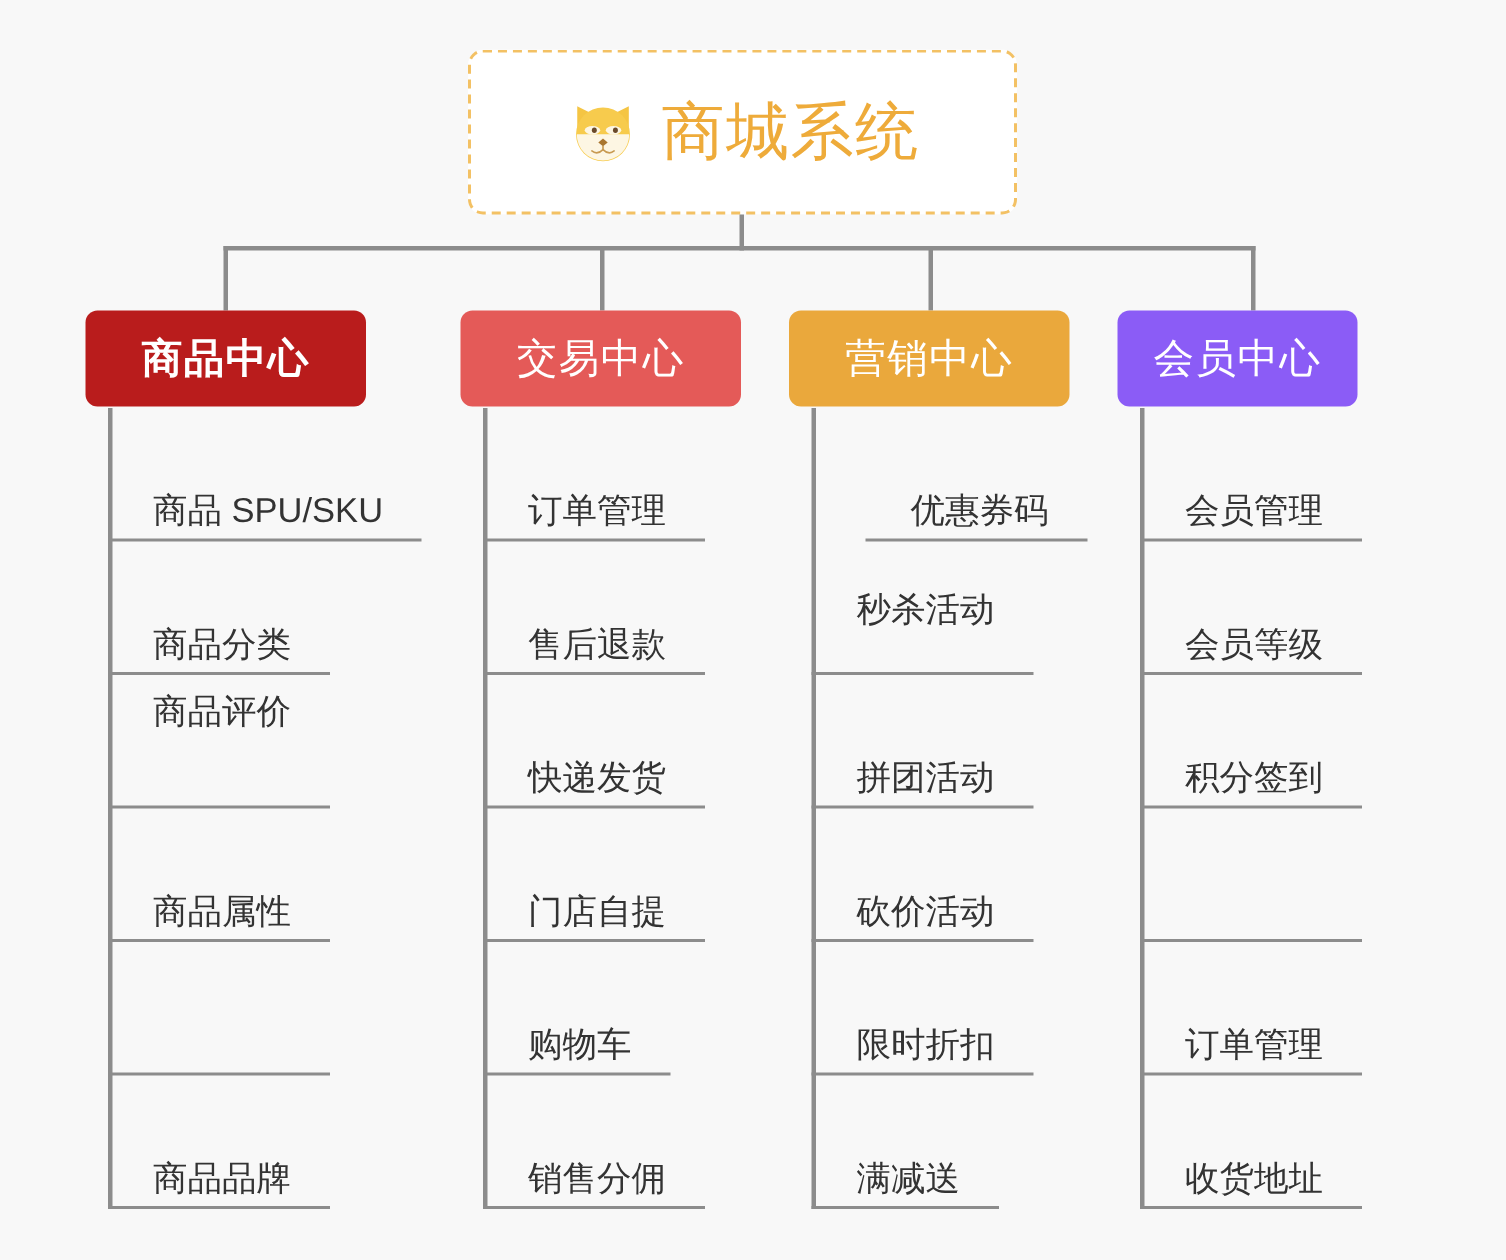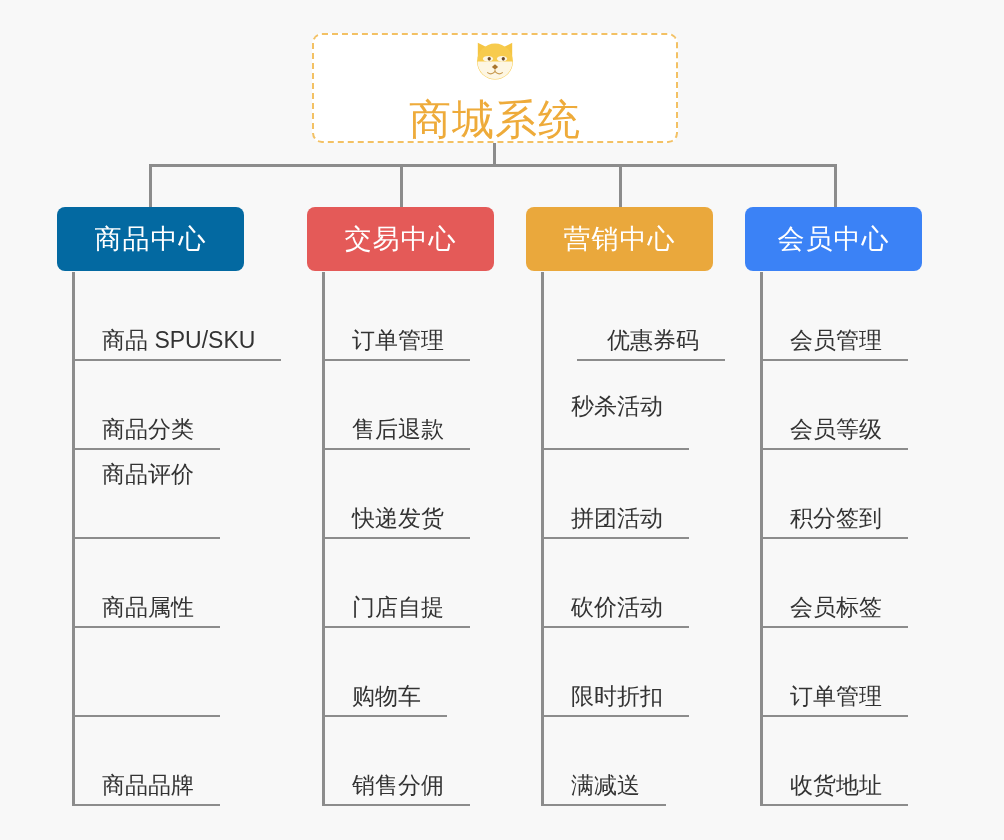--- a/index.html
+++ b/index.html
@@ -30,21 +30,20 @@
     width: 366px;
     height: 110px;
     background: #ffffff;
     border: 2px dashed #f3c164;
     border-radius: 10px;
     box-sizing: border-box;
     display: flex;
     align-items: center;
     justify-content: center;
     gap: 14px;
-    flex-direction: column;
   }
   .root-title {
     color: #eeab3a;
     font-size: 42px;
     line-height: 1;
     letter-spacing: 1px;
     white-space: nowrap;
   }
   .root-icon {
     width: 50px;
@@ -143,24 +142,24 @@
   </div>
 
   <div class="line line-v" style="left: 493px; top: 143px; height: 24px; background: rgb(140, 140, 140);"></div>
   <div class="line line-h" style="left: 149px; top: 164px; width: 688px; background: rgb(140, 140, 140);"></div>
 
   <div class="line line-v" style="left: 149px; top: 164px; height: 43px; background: rgb(140, 140, 140);"></div>
   <div class="line line-v" style="left: 400px; top: 164px; height: 43px; background: rgb(140, 140, 140);"></div>
   <div class="line line-v" style="left: 619px; top: 164px; height: 43px; background: rgb(140, 140, 140);"></div>
   <div class="line line-v" style="left: 834px; top: 164px; height: 43px; background: rgb(140, 140, 140);"></div>
 
-  <div class="cat-box" style="left: 57px; top: 207px; width: 187px; background: #0369a1;">商品中心</div>
+  <div class="cat-box" style="left: 57px; top: 207px; width: 187px; background: #b91c1c; font-weight: bold;">商品中心</div>
   <div class="cat-box" style="left: 307px; top: 207px; width: 187px; background: rgb(228, 90, 88);">交易中心</div>
   <div class="cat-box" style="left: 526px; top: 207px; width: 187px; background: rgb(234, 168, 60);">营销中心</div>
-  <div class="cat-box" style="left: 745px; top: 207px; width: 177px; background: #3b82f6;">会员中心</div>
+  <div class="cat-box" style="left: 745px; top: 207px; width: 160px; background: #8b5cf6;">会员中心</div>
 
   <div class="leaf-col" style="left:72px;">
       <div class="leaf-spine" style="background: rgb(140, 140, 140); height: 534px;"></div>
       <div class="leaf-item" style="top: 0px;">
         <div class="leaf-text">商品 SPU/SKU</div>
         <div class="leaf-underline" style="background: rgb(140, 140, 140); width: 209px;"></div>
       </div>
       <div class="leaf-item" style="top: 89px;">
         <div class="leaf-text">商品分类</div>
         <div class="leaf-underline" style="background: rgb(140, 140, 140); width: 148px;"></div>
@@ -243,21 +242,20 @@
       </div>
       <div class="leaf-item" style="top: 89px;">
         <div class="leaf-text">会员等级</div>
         <div class="leaf-underline" style="background: rgb(140, 140, 140); width: 148px;"></div>
       </div>
       <div class="leaf-item" style="top: 178px;">
         <div class="leaf-text">积分签到</div>
         <div class="leaf-underline" style="background: rgb(140, 140, 140); width: 148px;"></div>
       </div>
       <div class="leaf-item" style="top: 267px;">
-        <div class="leaf-text">会员标签</div>
         <div class="leaf-underline" style="background: rgb(140, 140, 140); width: 148px;"></div>
       </div>
       <div class="leaf-item" style="top: 356px;">
         <div class="leaf-text">订单管理</div>
         <div class="leaf-underline" style="background: rgb(140, 140, 140); width: 148px;"></div>
       </div>
       <div class="leaf-item" style="top: 445px;">
         <div class="leaf-text">收货地址</div>
         <div class="leaf-underline" style="background: rgb(140, 140, 140); width: 148px;"></div>
       </div>

